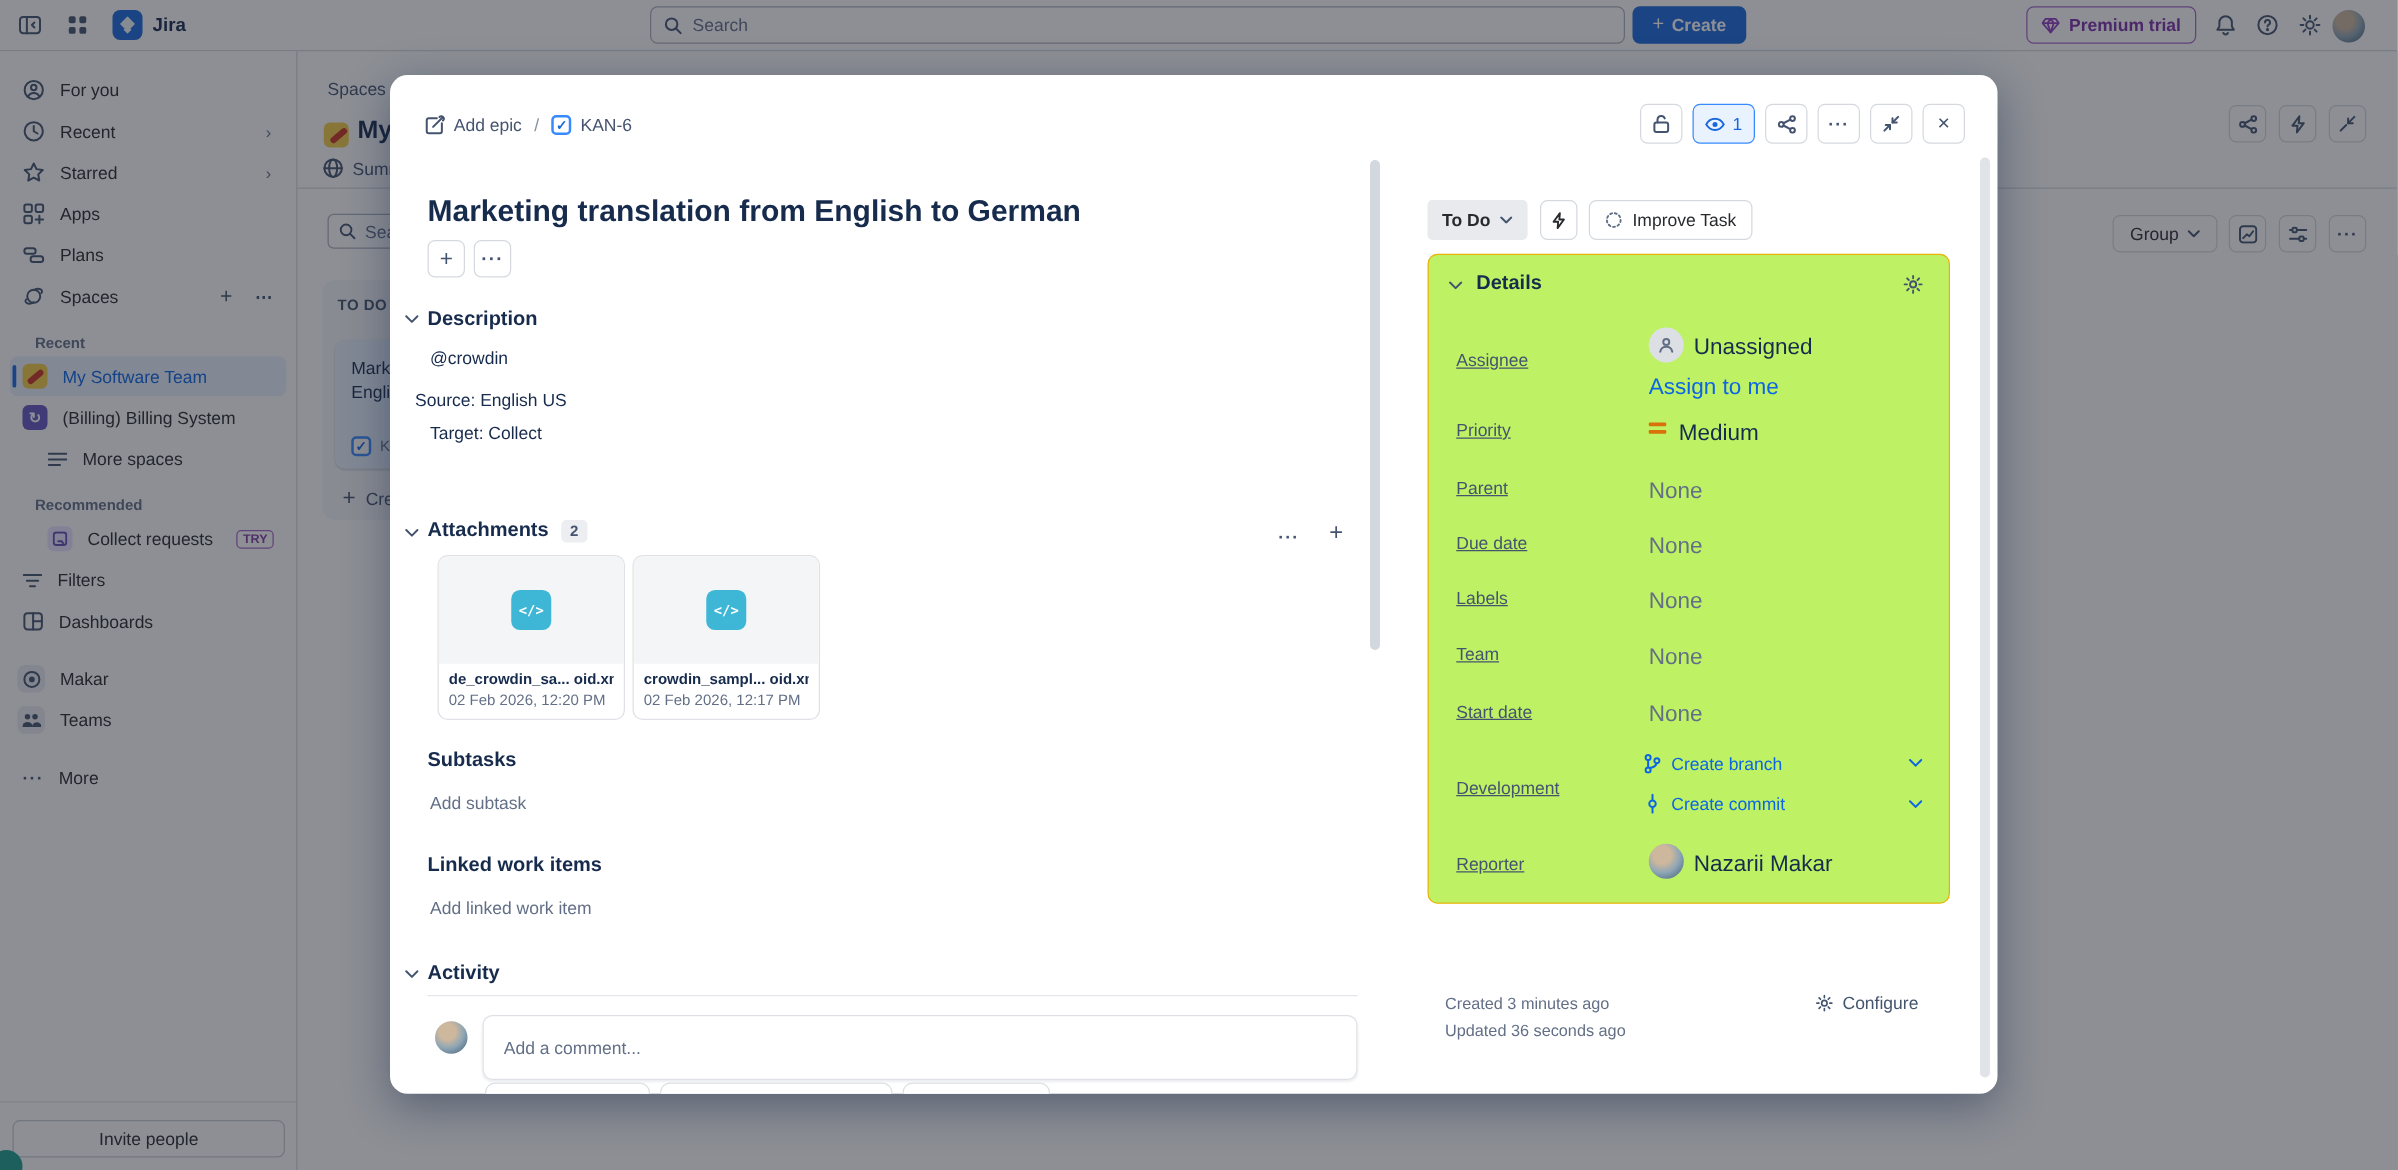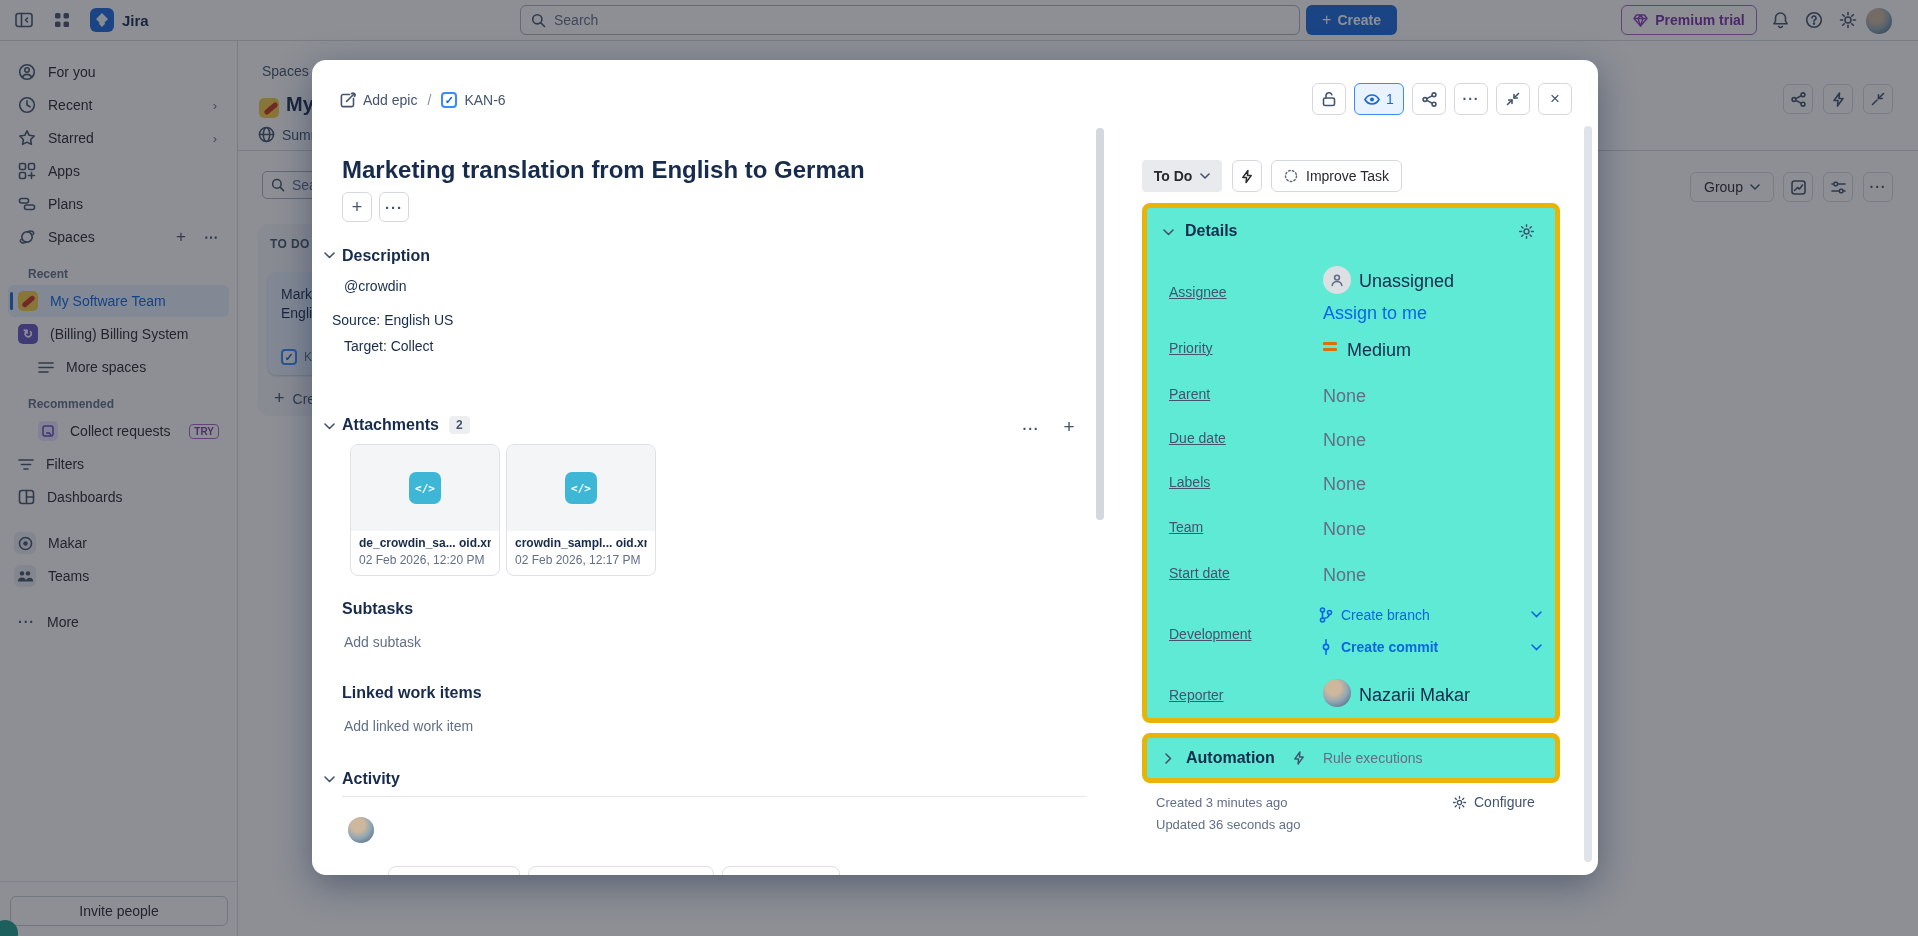--- a/index.html
+++ b/index.html
@@ -73,21 +73,21 @@
   .att-name{ font-size:12px; font-weight:700; color:#172b4d; white-space:nowrap; overflow:hidden; }
   .att-date{ font-size:12px; color:#626f86; margin-top:3px; white-space:nowrap; overflow:hidden; }
   .comment-box{ left:74px; top:752px; width:700px; height:52px; border:1px solid #dfe1e6; border-radius:8px; box-shadow:0 1px 2px rgba(9,30,66,.08); display:flex; align-items:center; padding:0 16px; color:#626f86; }
   .chip{ position:absolute; top:806px; height:32px; border:1px solid #dcdfe4; border-radius:8px; background:#fff; font-size:13px; color:#292a2e; display:flex; align-items:flex-start; padding:7px 14px 0; font-family:inherit; white-space:nowrap; }
   .scroll-thumb{ position:absolute; width:8px; border-radius:4px; background:#d3d7de; }
 
   
   .todo-btn{ left:830px; top:100px; width:80px; height:32px; background:#e8eaee; border:none; border-radius:4px; font-weight:600; font-size:14px; color:#292a2e; display:flex; align-items:center; justify-content:center; gap:8px; font-family:inherit; }
   .bolt-btn{ left:920px; top:100px; width:30px; height:32px; background:#fff; border:1px solid #d5d9de; border-radius:6px; display:flex; align-items:center; justify-content:center; }
   .improve-btn{ left:959px; top:100px; width:131px; height:32px; background:#fff; border:1px solid #d5d9de; border-radius:6px; font-weight:500; font-size:14px; color:#292a2e; display:flex; align-items:center; justify-content:center; gap:8px; font-family:inherit; }
-  .panel{ position:absolute; left:830px; width:418px; border:5px solid #eab308; border-radius:8px; background:#5eead4; }
+  .panel{ position:absolute; left:830px; width:418px; border:1px solid #eab308; border-radius:8px; background:#bef264; }
   .dt-label{ position:absolute; left:22px; width:140px; font-size:14px; color:#44546f;text-decoration:underline; }
   .dt-val{ position:absolute; left:176px; font-size:18px; }
   .none{ color:#626f86; }
   .link{ color:#0c66e4; }
   .mini-av{ width:28px; height:28px; border-radius:50%; }
   .unassigned-av{ background:#dcdfe4; display:flex; align-items:center; justify-content:center; }
   .prio-eq{ display:inline-block; width:14px; }
   .prio-eq i{ display:block; height:3px; border-radius:1px; background:#d97008; margin:3px 0; }
   .foot-txt{ position:absolute; font-size:13px; color:#626f86; }
   .configure-btn{ position:absolute; left:1140px; top:734px; display:flex; align-items:center; gap:7px; color:#44546f; font-size:14px; font-weight:500; background:none; border:none; font-family:inherit; }
@@ -523,20 +523,23 @@
     <div class="m-abs gray" style="left:32px;top:658px">Add linked work item</div>
 
     <span class="m-abs chev-d" style="left:12px;top:716px">
         <svg width="11" height="7" viewBox="0 0 11 7" class="ico">
           <polyline points="1,1 5.5,5.5 10,1"></polyline>
         </svg>
       </span>
     <div class="m-abs sec-head" style="left:30px;top:710px">Activity</div>
     <div class="m-abs" style="left:30px;top:736px;width:744px;height:1px;background:#e4e6ea"></div>
     <div class="m-abs avatar" style="left:36px;top:757px;width:26px;height:26px"></div>
+    <div class="m-abs comment-box">
+      <span>Add a comment...</span>
+    </div>
     <button class="chip" style="left:76px;width:132px">
         <span>Suggest a reply</span>
       </button>
     <button class="chip" style="left:216px;width:186px">
         <span>Who is working on this...?</span>
       </button>
     <button class="chip" style="left:410px;width:118px">
         <span>Status update</span>
       </button>
 
@@ -623,47 +626,33 @@
           <svg width="11" height="7" viewBox="0 0 11 7" style="stroke:#0c66e4;fill:none;stroke-width:1.6;stroke-linecap:round">
             <polyline points="1,1 5.5,5.5 10,1"></polyline>
           </svg>
         </span>
       <div class="m-abs" style="left:174px;top:431px;display:flex;align-items:center;gap:10px">
         <svg width="10" height="16" viewBox="0 0 10 16" style="stroke:#0c66e4;fill:none;stroke-width:1.6;stroke-linecap:round">
             <line x1="5" y1="0.8" x2="5" y2="4.4"></line>
             <circle cx="5" cy="8" r="2.6"></circle>
             <line x1="5" y1="11.6" x2="5" y2="15.2"></line>
           </svg>
-        <span class="link" style="font-weight:700">Create commit</span>
+        <span class="link" style="font-weight:400">Create commit</span>
       </div>
       <span class="m-abs" style="left:384px;top:436px">
           <svg width="11" height="7" viewBox="0 0 11 7" style="stroke:#0c66e4;fill:none;stroke-width:1.6;stroke-linecap:round">
             <polyline points="1,1 5.5,5.5 10,1"></polyline>
           </svg>
         </span>
 
       <div class="dt-label" style="top:479px">Reporter</div>
       <div class="m-abs mini-av avatar" style="left:176px;top:471px"></div>
       <div class="dt-val" style="left:212px;top:477px">Nazarii Makar</div>
     </div>
 
-    <div class="panel" style="top:673px;height:50px;display:flex;align-items:center;padding-left:18px;gap:10px">
-      <span>
-          <svg width="7" height="11" viewBox="0 0 7 11" class="ico">
-            <polyline points="1,1 5.5,5.5 1,10"></polyline>
-          </svg>
-        </span>
-      <span class="sec-head" style="margin-left:4px">Automation</span>
-      <span style="margin-left:8px">
-          <svg width="12" height="14" viewBox="0 0 13 15" class="ico">
-            <path d="M7.5 1 L2 8.5 h4 L5.5 14 11 6.5 h-4 Z"></path>
-          </svg>
-        </span>
-      <span class="gray" style="margin-left:8px">Rule executions</span>
-    </div>
 
     <div class="foot-txt" style="left:844px;top:735px">Created 3 minutes ago</div>
     <div class="foot-txt" style="left:844px;top:757px">Updated 36 seconds ago</div>
     <button class="configure-btn">
       <span>
           <svg width="15" height="15" viewBox="0 0 18 18" class="ico">
             <circle cx="9" cy="9" r="2.6"></circle>
             <path d="M9 1.8 v2 M9 14.2 v2 M1.8 9 h2 M14.2 9 h2 M3.9 3.9 l1.4 1.4 M12.7 12.7 l1.4 1.4 M14.1 3.9 l-1.4 1.4 M5.3 12.7 l-1.4 1.4"></path>
           </svg>
         </span>

